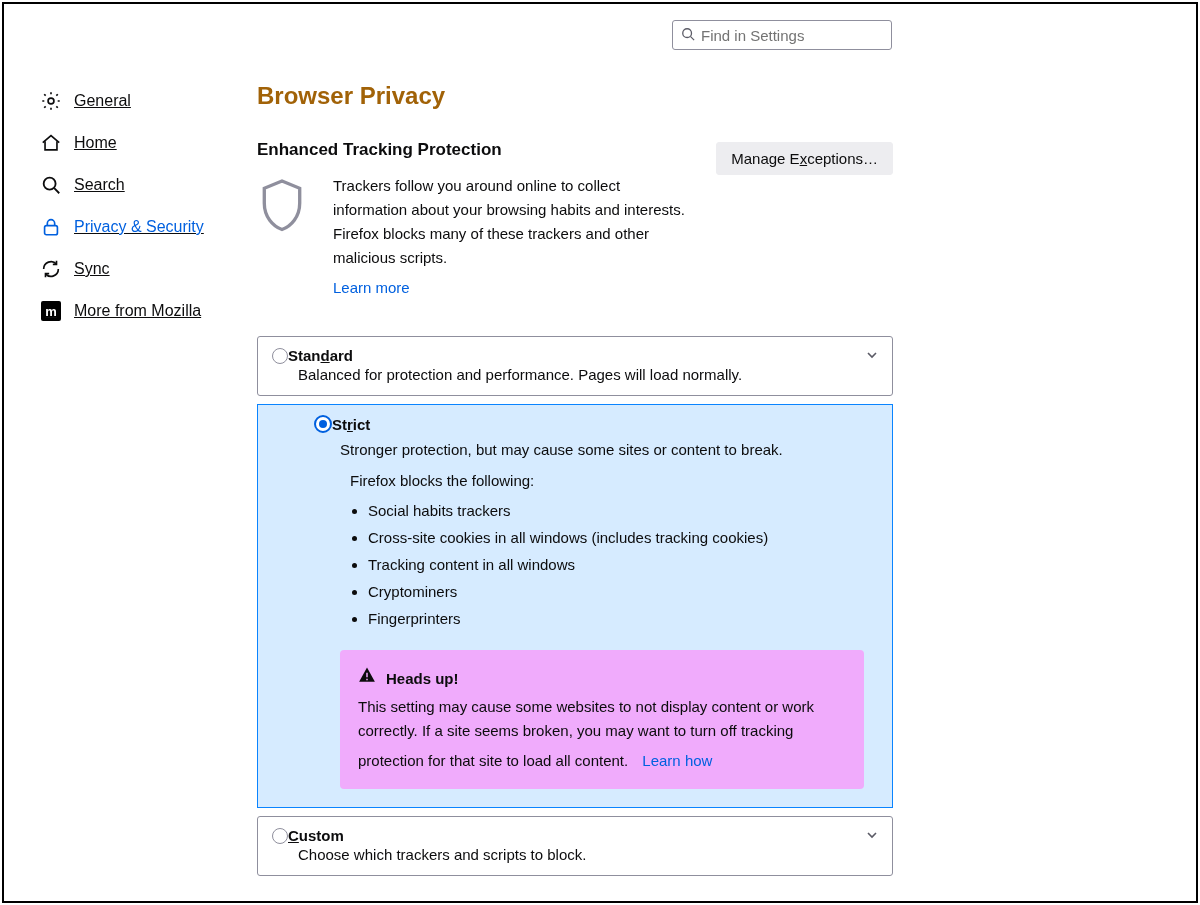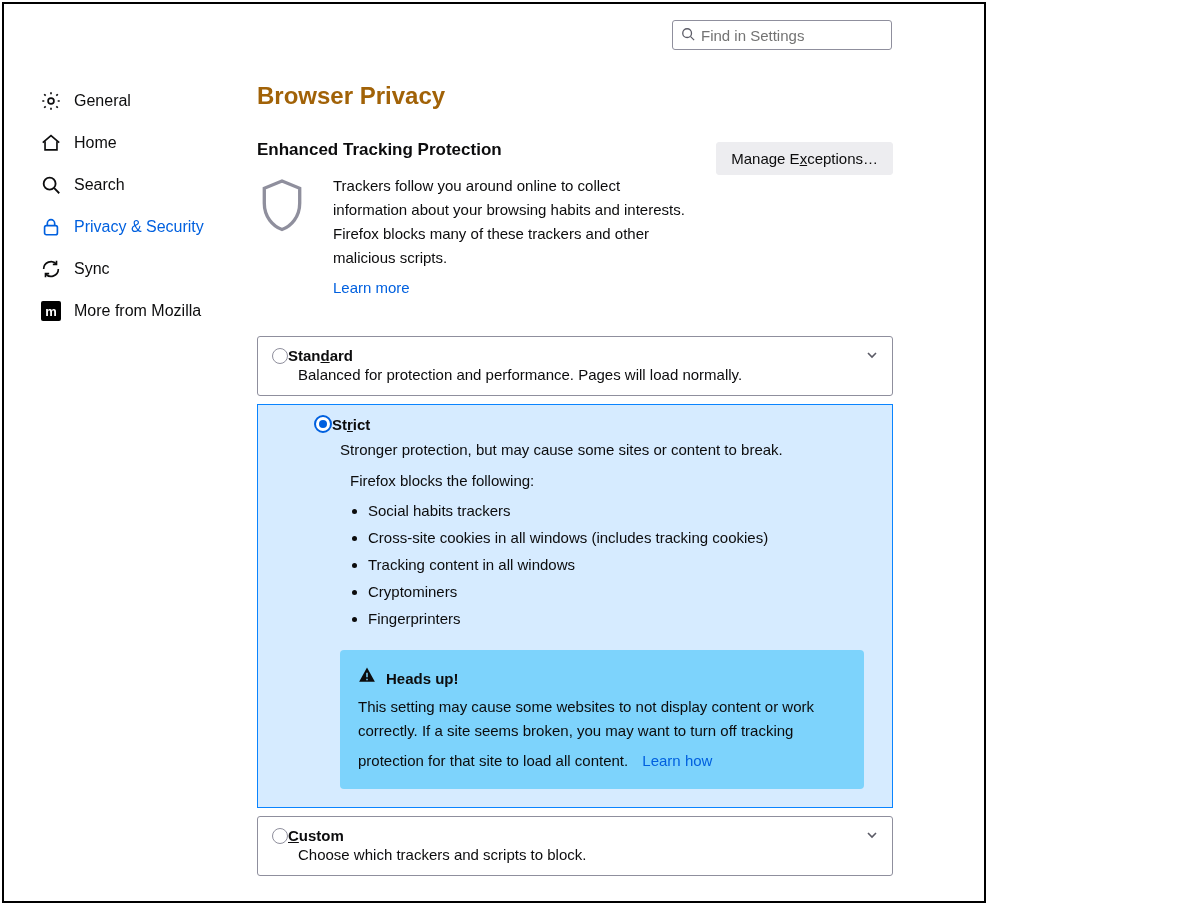--- a/index.html
+++ b/index.html
@@ -8,21 +8,21 @@
     font-family: "Segoe UI", Arial, sans-serif;
     font-size: 15px;
     color: #0c0c0d;
     background: #fff;
     width: 1200px;
     height: 905px;
     position: relative;
   }
   .frame {
     border: 2px solid #000;
-    width: 984px;
+    width: 1196px;
     height: 901px;
     margin: 2px;
     position: relative;
     overflow: hidden;
   }
   .search-wrap {
     position: absolute;
     top: 16px;
     left: 668px;
     width: 220px;
@@ -42,20 +42,21 @@
     position: absolute;
     left: 9px; top: 7px;
     width: 14px; height: 14px;
     color: #5b5b66;
   }
   .sidebar {
     position: absolute;
     left: 36px;
     top: 76px;
     width: 200px;
+    text-decoration: underline;
   }
   .nav-item {
     display: flex;
     align-items: center;
     gap: 12px;
     padding: 10px 0;
     cursor: pointer;
     color: #0c0c0d;
     font-size: 16px;
   }
@@ -153,21 +154,21 @@
   }
   .card.selected .radio::after {
     width: 8px; height: 8px; background: #0060df;
   }
   .strict-body { padding: 0 28px 18px 40px; }
   .strict-body .sub { font-size: 15px; margin: 6px 0 14px 0; }
   .blocks-label { font-size: 15px; margin: 0 0 8px 10px; }
   ul.blocks { margin: 0 0 18px 10px; padding-left: 18px; }
   ul.blocks li { padding: 5px 0; font-size: 15px; }
   .callout {
-    background: #7dd3fc;
+    background: #f0abfc;
     border-radius: 4px;
     padding: 16px 18px 16px 18px;
     line-height: 1.6;
   }
   .callout-head { display: flex; align-items: center; gap: 10px; font-weight: 700; margin-bottom: 4px; }
   .callout-body { font-size: 15px; }
   .callout .learn-link { margin-left: 10px; }
   .m-logo {
     width: 20px; height: 20px;
     background: #000; color: #fff;

